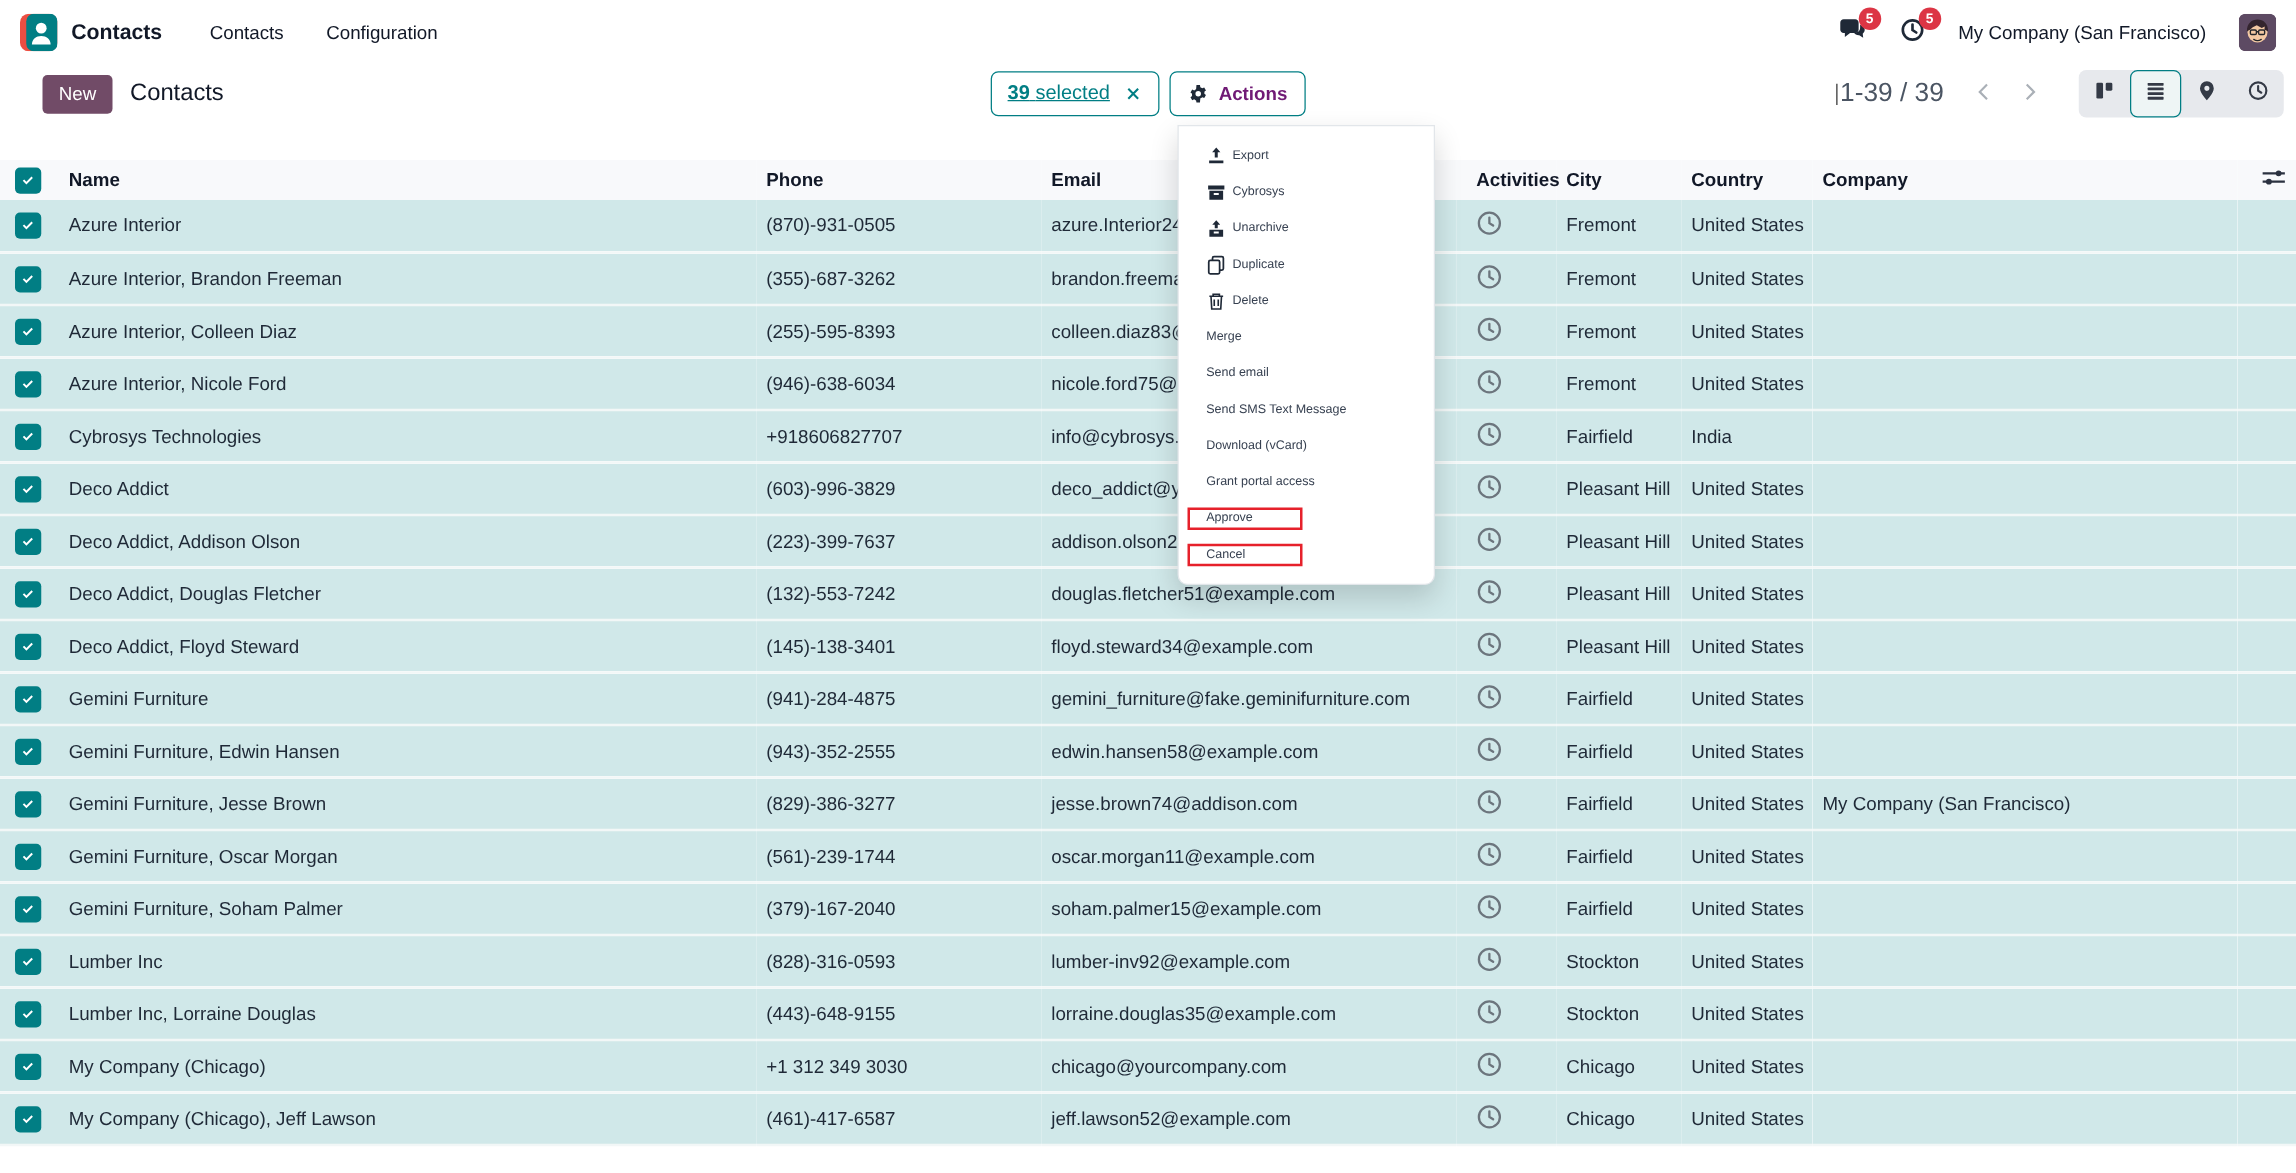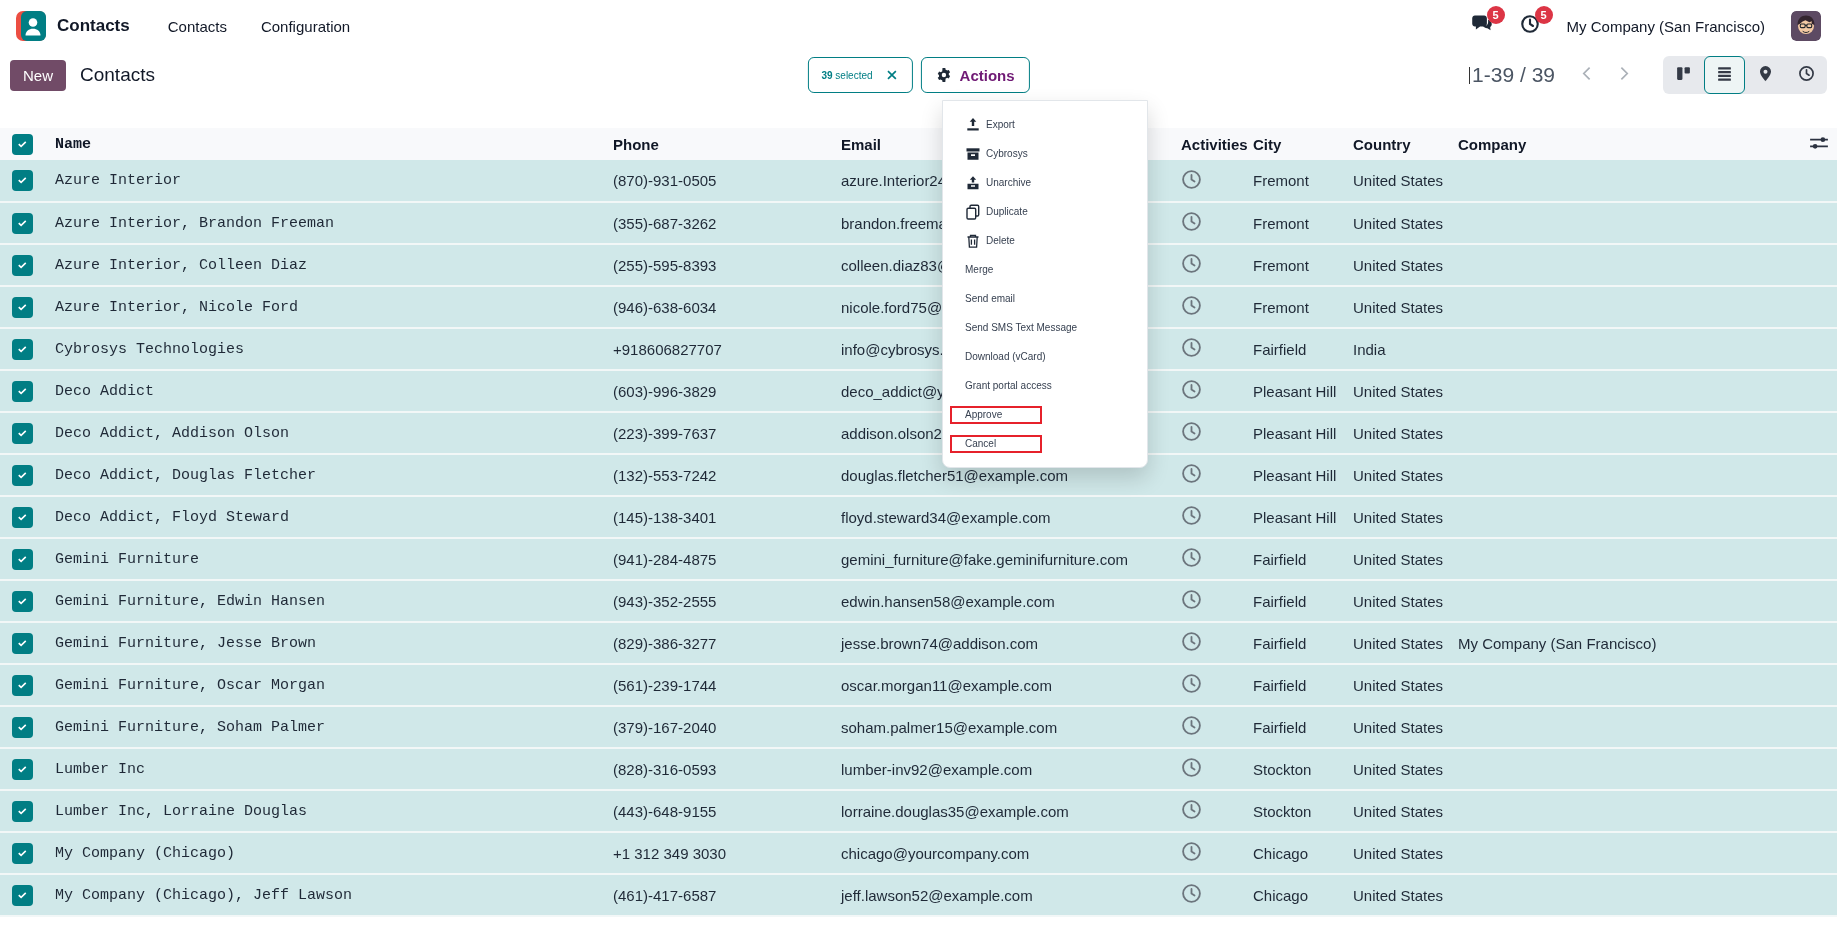--- a/index.html
+++ b/index.html
@@ -27,26 +27,26 @@
   .icon-badge svg{width:22px;height:20px;}
   .badge{position:absolute;top:-8px;right:-12px;background:var(--badge);color:#fff;
     font-size:11px;font-weight:700;border-radius:50%;min-width:18px;height:18px;
     display:flex;align-items:center;justify-content:center;padding:0 3px;}
   .company-name{font-size:15px;color:#111827;}
   .avatar{width:30px;height:30px;border-radius:5px;overflow:hidden;display:block;cursor:pointer;}
 
   
   .control-panel{height:46px;display:flex;align-items:center;padding:0 10px;position:relative;background:#fff;}
   .new-btn{background:var(--new-btn);color:#fff;font-size:15px;font-weight:500;border:none;
-    border-radius:4px;padding:7px 13px;cursor:pointer;}
+    border-radius:4px;padding:7px 13px;cursor:pointer;margin-left:24px;}
   .breadcrumb{font-size:19px;color:#111827;margin-left:14px;}
   .center-group{position:absolute;left:50%;transform:translateX(-50%);display:flex;gap:8px;align-items:center;}
   .sel-box{border:1px solid var(--accent);border-radius:6px;height:36px;display:flex;align-items:center;
     gap:12px;padding:0 13px;background:#fff;}
-  .sel-text{color:var(--accent);font-size:10px;}
+  .sel-text{color:var(--accent);font-size:16px;text-decoration:underline;}
   .sel-text b{font-weight:700;}
   .sel-close{color:var(--accent);width:14px;height:14px;display:flex;cursor:pointer;}
   .sel-close svg{width:14px;height:14px;}
   .actions-btn{border:1px solid var(--accent);border-radius:6px;height:36px;display:flex;align-items:center;
     gap:8px;padding:0 14px;background:#fff;font-size:15px;font-weight:600;color:#701a75;cursor:pointer;}
   .actions-btn .gear{width:16px;height:16px;display:flex;color:#1f2937;}
   .right-group{margin-left:auto;display:flex;align-items:center;}
   .pager-caret{border-left:1px solid #333;height:17px;margin-right:2px;}
   .pager-value{font-size:21px;color:#4b5563;}
   .pager-nav{display:flex;margin-left:14px;}
@@ -62,21 +62,21 @@
   
   .list{margin-top:30px;}
   table{width:1837px;border-collapse:collapse;table-layout:fixed;font-size:15px;color:var(--text);}
   thead th{background:#f8f9fb;font-weight:600;color:#111827;height:32px;text-align:left;cursor:pointer;}
   tbody td{background:var(--row-bg);height:42px;border-bottom:2px solid #f2f7f7;
     white-space:nowrap;overflow:hidden;cursor:pointer;}
   .cb-cell{padding-left:12px;cursor:pointer;}
   .cb{width:21px;height:21px;background:var(--accent);border-radius:4px;display:flex;
     align-items:center;justify-content:center;}
   .cb svg{width:13px;height:13px;}
-  .name-cell{padding-left:15px;font-family:Liberation Mono, monospace;}
+  .name-cell{padding-left:15px;}
   .phone-cell,.email-cell,.city-cell,.country-cell,.company-cell{padding-left:8px;}
   .act-cell{padding-left:16px;}
   .act-cell .clock{width:21px;height:21px;color:var(--muted);display:inline-flex;}
   .opt-cell{text-align:right;padding-right:8px;}
   .opt-cell .sliders{width:20px;height:16px;color:#2b3240;display:inline-flex;cursor:pointer;}
 
   
   .dropdown{position:absolute;left:942px;top:100px;width:206px;background:#fff;
     border:1px solid #e2e6ea;border-radius:0 0 8px 8px;box-shadow:0 10px 22px rgba(0,0,0,.16);
     padding:9px 0;z-index:10;}

